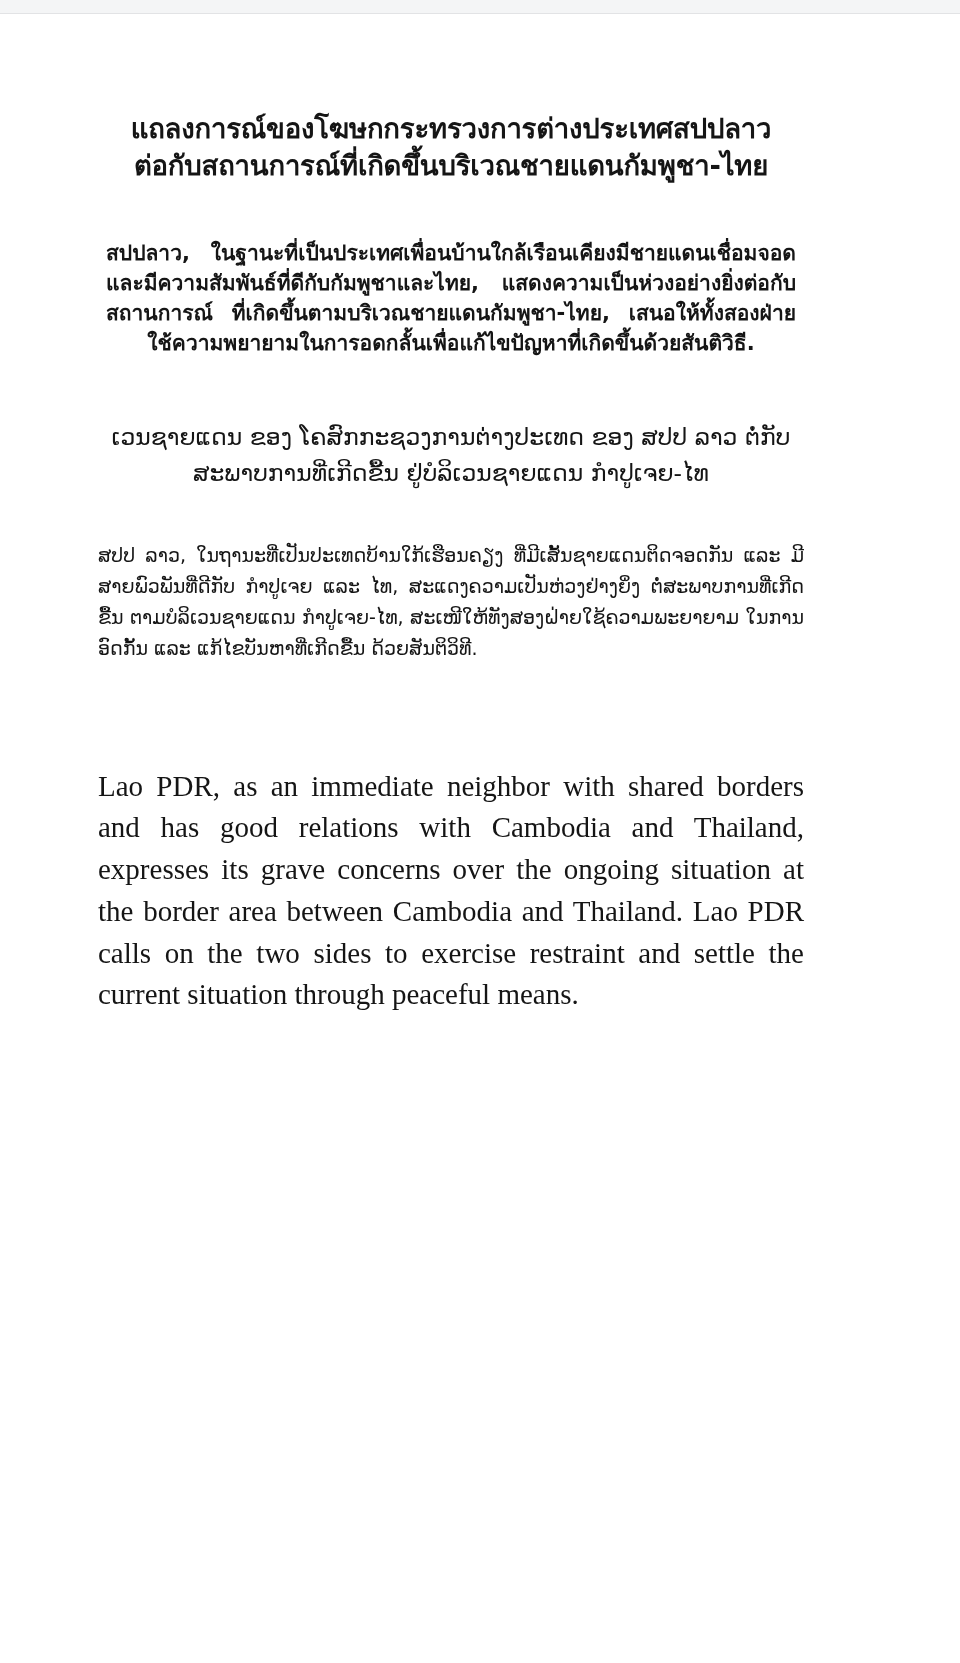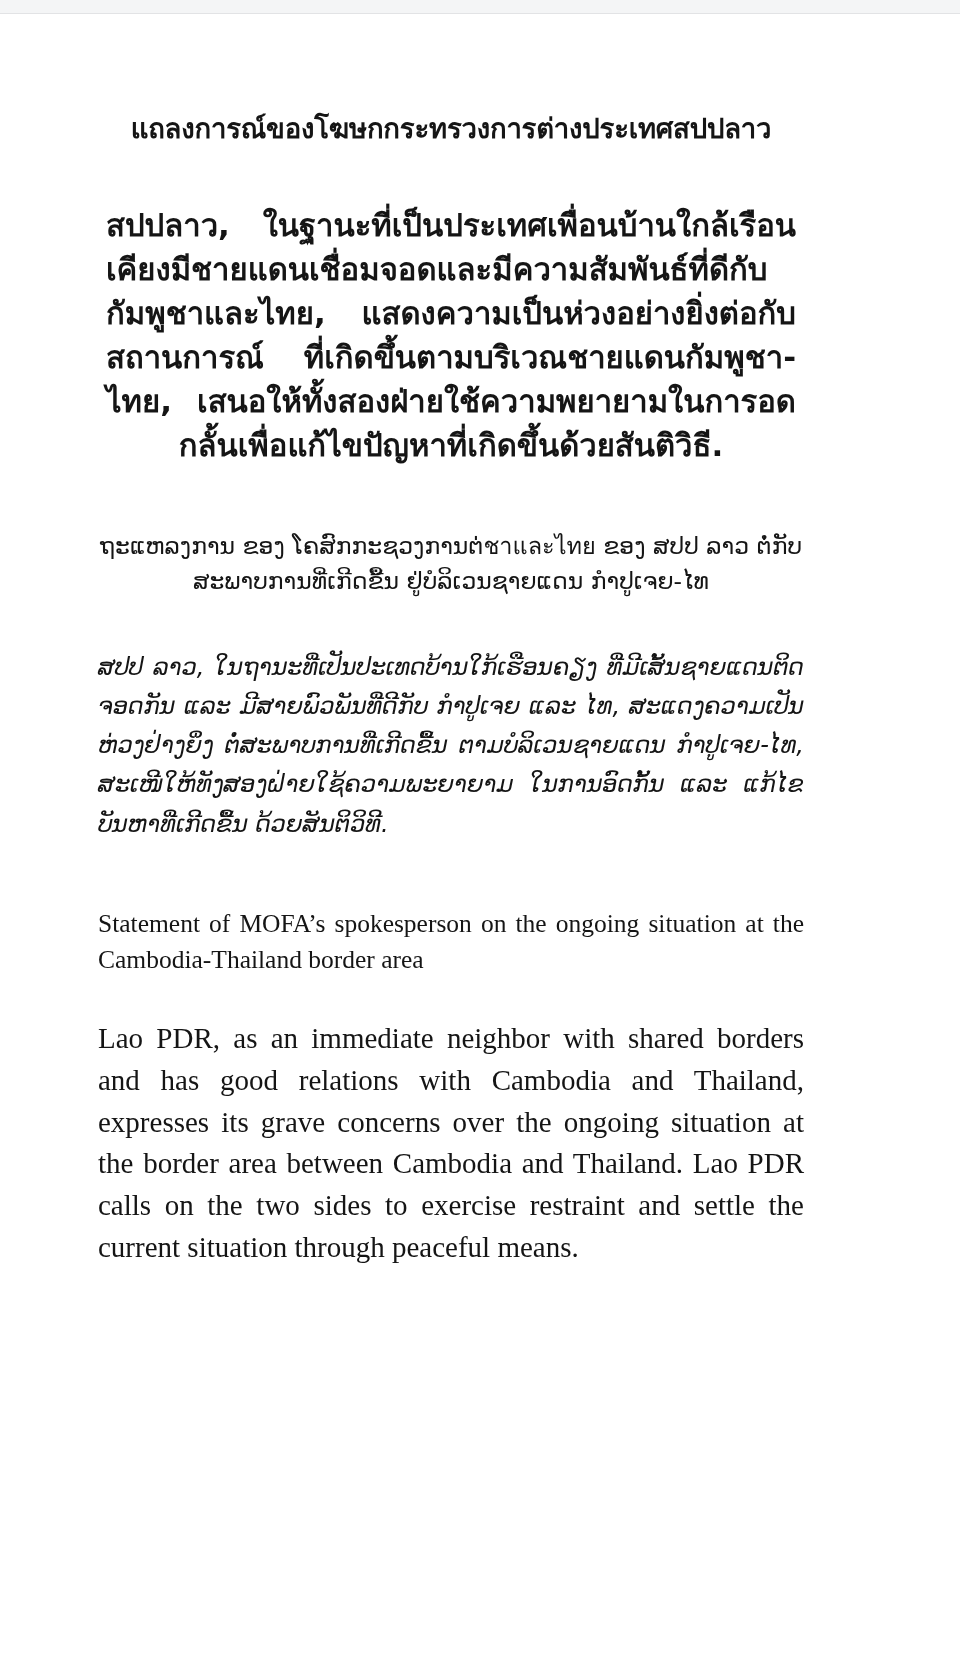--- a/index.html
+++ b/index.html
@@ -60,21 +60,21 @@
     white-space: nowrap;
   }
   .thai-title .date-line {
     font-size: 25px;
     letter-spacing: 0.2px;
   }
 
   .thai-body {
     font-family: "DejaVu Sans", "Liberation Sans", sans-serif;
     font-weight: 700;
-    font-size: 31px;
+    font-size: 21px;
     line-height: 1.42;
     text-align: justify;
     text-align-last: center;
     color: #151515;
     margin: 0;
     padding: 0 8px;
   }
 
   
   .lao-heading {
@@ -83,27 +83,26 @@
     font-size: 23.5px;
     line-height: 1.52;
     text-align: center;
     color: #151515;
     margin: 0;
   }
 
   .lao-body {
     font-family: "DejaVu Sans", "Liberation Sans", sans-serif;
     font-weight: 400;
-    font-size: 24px;
+    font-size: 19px;
     line-height: 1.63;
     text-align: justify;
     text-align-last: left;
     color: #151515;
     margin: 0;
-    font-style: italic;
   }
 
   
   .english-heading {
     font-family: "Liberation Serif", "DejaVu Serif", serif;
     font-weight: 400;
     font-size: 25.5px;
     line-height: 1.42;
     text-align: justify;
     text-align-last: left;
@@ -130,36 +129,36 @@
 </head>
 <body>
 
 <div class="top-chrome-strip"></div>
 
 <div class="document-sheet">
   <div class="content-column">
 
     <div class="thai-title">
       <span class="line">แถลงการณ์ของโฆษกกระทรวงการต่างประเทศสปปลาว</span>
+      <span class="line">ต่อกับสถานการณ์ที่เกิดขึ้นบริเวณชายแดนกัมพูชา-ไทย</span>
     </div>
 
     <div class="gap-xl"></div>
 
     <p class="thai-body">สปปลาว, ในฐานะที่เป็นประเทศเพื่อนบ้านใกล้เรือนเคียงมีชายแดนเชื่อมจอดและมีความสัมพันธ์ที่ดีกับกัมพูชาและไทย, แสดงความเป็นห่วงอย่างยิ่งต่อกับสถานการณ์ ที่เกิดขึ้นตามบริเวณชายแดนกัมพูชา-ไทย, เสนอให้ทั้งสองฝ่ายใช้ความพยายามในการอดกลั้นเพื่อแก้ไขปัญหาที่เกิดขึ้นด้วยสันติวิธี.</p>
 
     <div class="gap-lg"></div>
 
-    <p class="lao-heading">ຖະແຫລງການ ຂອງ ໂຄສົກກະຊວງການຕ່ชาและไทย ຂອງ ສປປ ລາວ ຕໍ່ກັບສະພາບການທີ່ເກີດຂື້ນ ຢູ່ບໍລິເວນຊາຍແດນ ກຳປູເຈຍ-ໄທ</p>
+    <p class="lao-heading">ເວນຊາຍແດນ ຂອງ ໂຄສົກກະຊວງການຕ່າງປະເທດ ຂອງ ສປປ ລາວ ຕໍ່ກັບສະພາບການທີ່ເກີດຂື້ນ ຢູ່ບໍລິເວນຊາຍແດນ ກຳປູເຈຍ-ໄທ</p>
 
     <div class="gap-md"></div>
 
     <p class="lao-body">ສປປ ລາວ, ໃນຖານະທີ່ເປັນປະເທດບ້ານໃກ້ເຮືອນຄຽງ ທີ່ມີເສັ້ນຊາຍແດນຕິດຈອດກັນ ແລະ ມີສາຍພົວພັນທີ່ດີກັບ ກຳປູເຈຍ ແລະ ໄທ, ສະແດງຄວາມເປັນຫ່ວງຢ່າງຍິ່ງ ຕໍ່ສະພາບການທີ່ເກີດຂື້ນ ຕາມບໍລິເວນຊາຍແດນ ກຳປູເຈຍ-ໄທ, ສະເໜີໃຫ້ທັງສອງຝ່າຍໃຊ້ຄວາມພະຍາຍາມ ໃນການອົດກັ້ນ ແລະ ແກ້ໄຂບັນຫາທີ່ເກີດຂື້ນ ດ້ວຍສັນຕິວິທີ.</p>
 
     <div class="gap-lg"></div>
 
-    <p class="english-heading">Statement of MOFA’s spokesperson on the ongoing situation at the Cambodia-Thailand border area</p>
 
     <div class="gap-sm"></div>
 
     <p class="english-body">Lao PDR, as an immediate neighbor with shared borders and has good relations with Cambodia and Thailand, expresses its grave concerns over the ongoing situation at the border area between Cambodia and Thailand. Lao PDR calls on the two sides to exercise restraint and settle the current situation through peaceful means.</p>
 
   </div>
 </div>
 
 </body></html>

